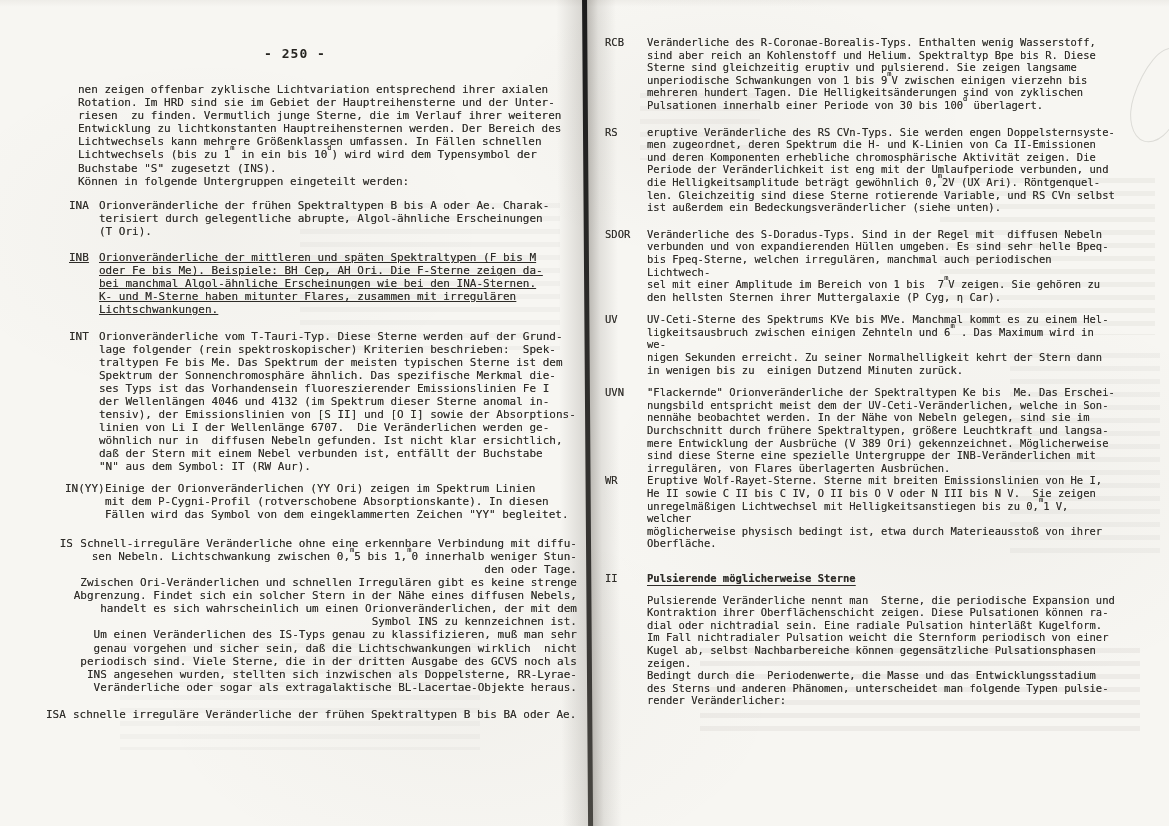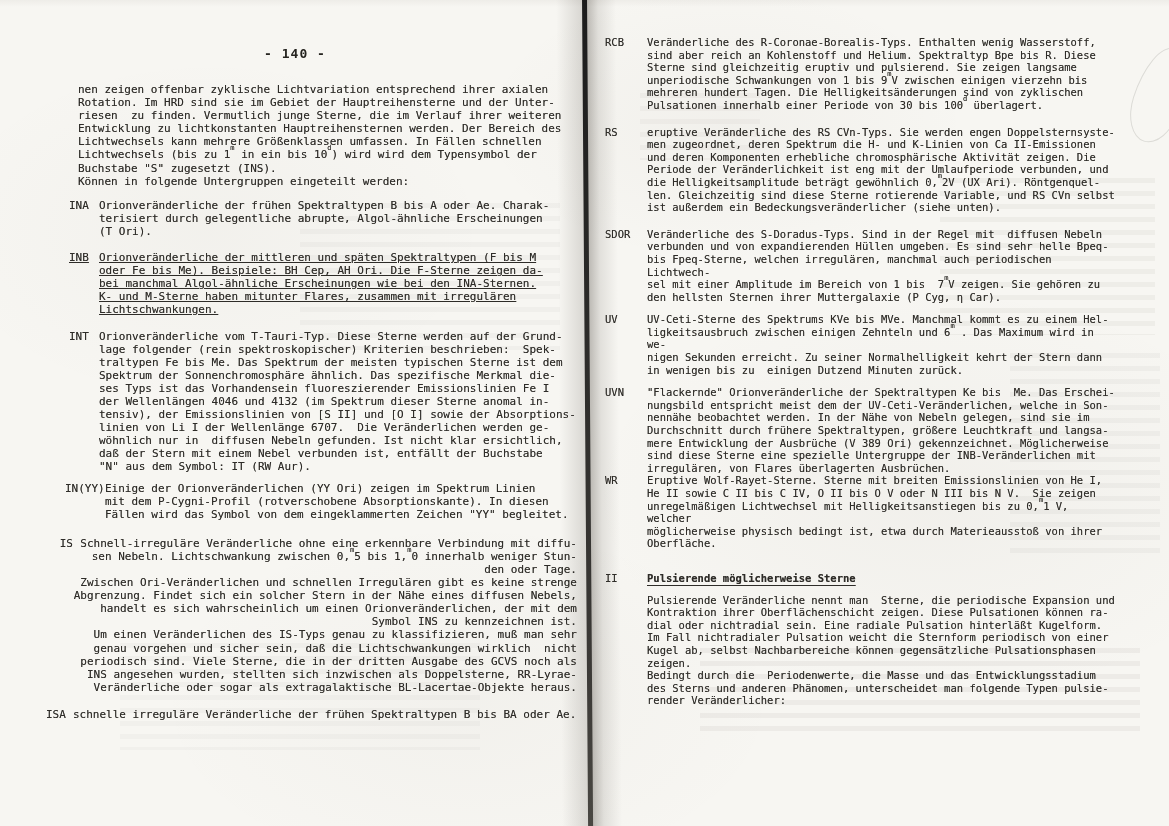--- a/index.html
+++ b/index.html
@@ -111,21 +111,21 @@
 <div class="paper-texture"></div>
 
 <div class="ghost g1"></div>
 <div class="ghost g2"></div>
 <div class="ghost g3"></div>
 <div class="ghost g4"></div>
 <div class="ghost g5"></div>
 <div class="ghost g6"></div>
 
 <div class="page page-left">
-  <span class="page-number">- 140 -</span>
+  <span class="page-number">- 250 -</span>
 
   <div class="para intro">nen zeigen offenbar zyklische Lichtvariation entsprechend ihrer axialen
 Rotation. Im HRD sind sie im Gebiet der Hauptreihensterne und der Unter-
 riesen  zu finden. Vermutlich junge Sterne, die im Verlauf ihrer weiteren
 Entwicklung zu lichtkonstanten Hauptreihensternen werden. Der Bereich des
 Lichtwechsels kann mehrere Größenklassen umfassen. In Fällen schnellen
 Lichtwechsels (bis zu 1<sup>m</sup> in ein bis 10<sup>d</sup>) wird wird dem Typensymbol der
 Buchstabe "S" zugesetzt (INS).
 Können in folgende Untergruppen eingeteilt werden:</div>
 

